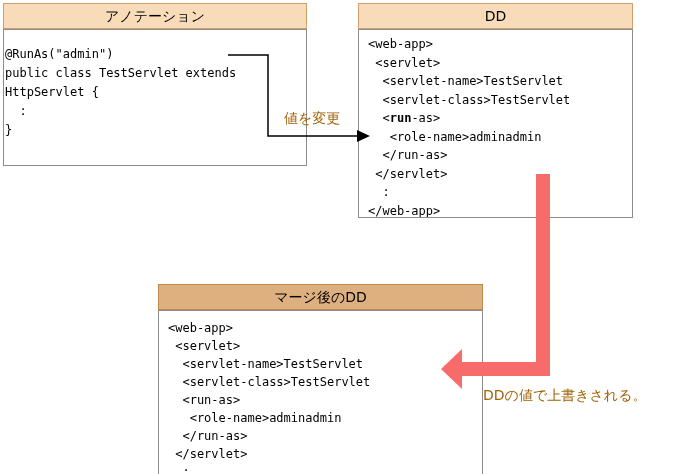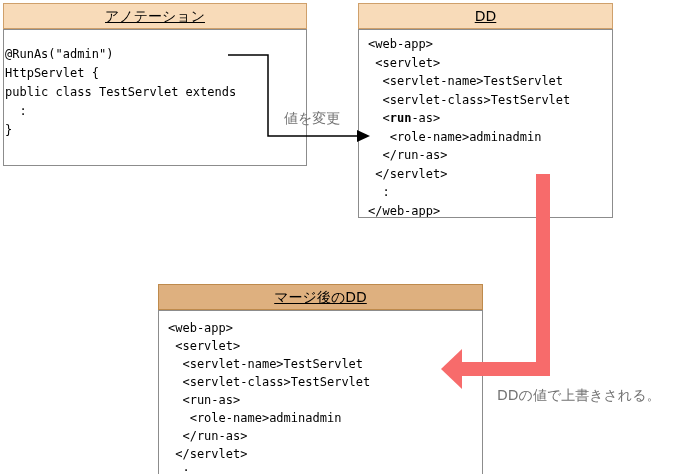--- a/index.html
+++ b/index.html
@@ -5,61 +5,61 @@
   html, body { margin:0; padding:0; background:#ffffff; }
   #canvas {
     position:relative; width:686px; height:474px; background:#ffffff;
     font-family:"DejaVu Sans","Liberation Sans",sans-serif; color:#000;
     overflow:hidden;
   }
   .box { position:absolute; }
   .box-header {
     box-sizing:border-box; height:26px; border:1px solid;
     text-align:center; font-size:14px; line-height:24px; color:#000;
-    white-space:nowrap; overflow:hidden;text-decoration:underline;
+    white-space:nowrap; overflow:hidden;
   }
   .box-header.light { background:#F8DBB9; border-color:#CFA06B; }
   .box-header.dark  { background:#DEB07F; border-color:#BE8A4C;margin-top:36px; }
   .box-body {
     box-sizing:border-box; background:#ffffff; border:1px solid #8C8C8C;
     font-family:"DejaVu Sans Mono","Liberation Mono",monospace;
     font-size:12px; color:#000; overflow:hidden;
   }
   .code-line { white-space:pre; }
   .code-line b { font-weight:bold;margin-top:33px; }
 
   #box-annotation { left:3px; top:3px; width:304px; }
   #box-annotation .box-body { height:137px; padding:15px 0 0 1px; line-height:19px; }
 
-  #box-dd { left:358px; top:3px; width:255px; }
+  #box-dd { left:358px; top:3px; width:275px; }
   #box-dd .box-body { height:189px; padding:5px 0 0 9px; line-height:18.5px; }
 
   #box-merged { left:158px; top:248px; width:325px; }
   #box-merged .box-body { height:196px; padding:8px 0 0 9px; line-height:18px; }
 
   #overlay { position:absolute; left:0; top:0; z-index:5; pointer-events:none; }
 
   .label {
-    position:absolute; z-index:6; font-size:14px; color:#737373;
+    position:absolute; z-index:6; font-size:14px; color:#a16207;
     white-space:nowrap;
   }
   #label-change    { left:284px; top:110px; }
-  #label-overwrite { left:497px; top:387px; }
+  #label-overwrite { left:483px; top:387px; }
 </style>
 </head>
 <body>
 
 <div id="canvas">
 
   <div class="box" id="box-annotation">
     <div class="box-header light">アノテーション</div>
     <div class="box-body">
         <div class="code-line">@RunAs("admin")</div>
+        <div class="code-line">public class TestServlet extends</div>
         <div class="code-line">HttpServlet {</div>
-        <div class="code-line">public class TestServlet extends</div>
         <div class="code-line">  :</div>
         <div class="code-line">}</div>
       </div>
   </div>
 
   <div class="box" id="box-dd">
     <div class="box-header light">DD</div>
     <div class="box-body">
         <div class="code-line">&lt;web-app&gt;</div>
         <div class="code-line"> &lt;servlet&gt;</div>

